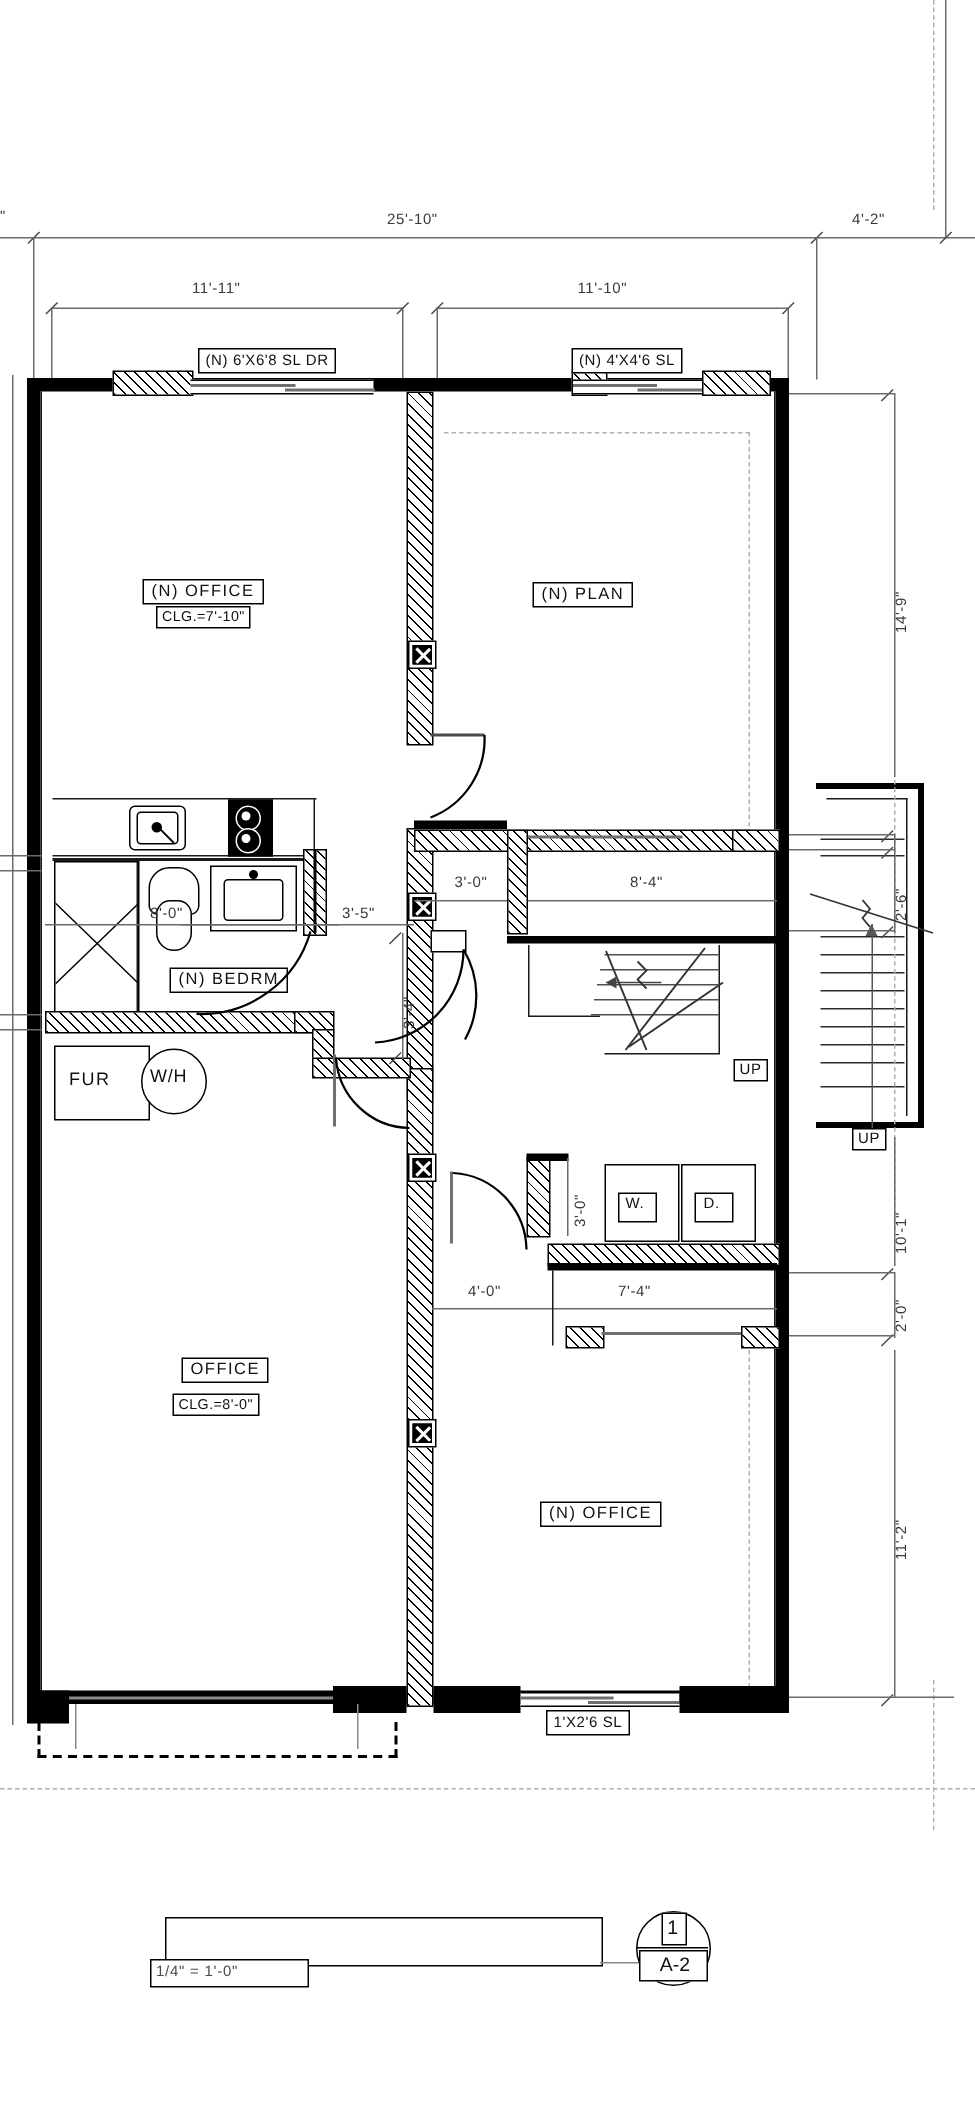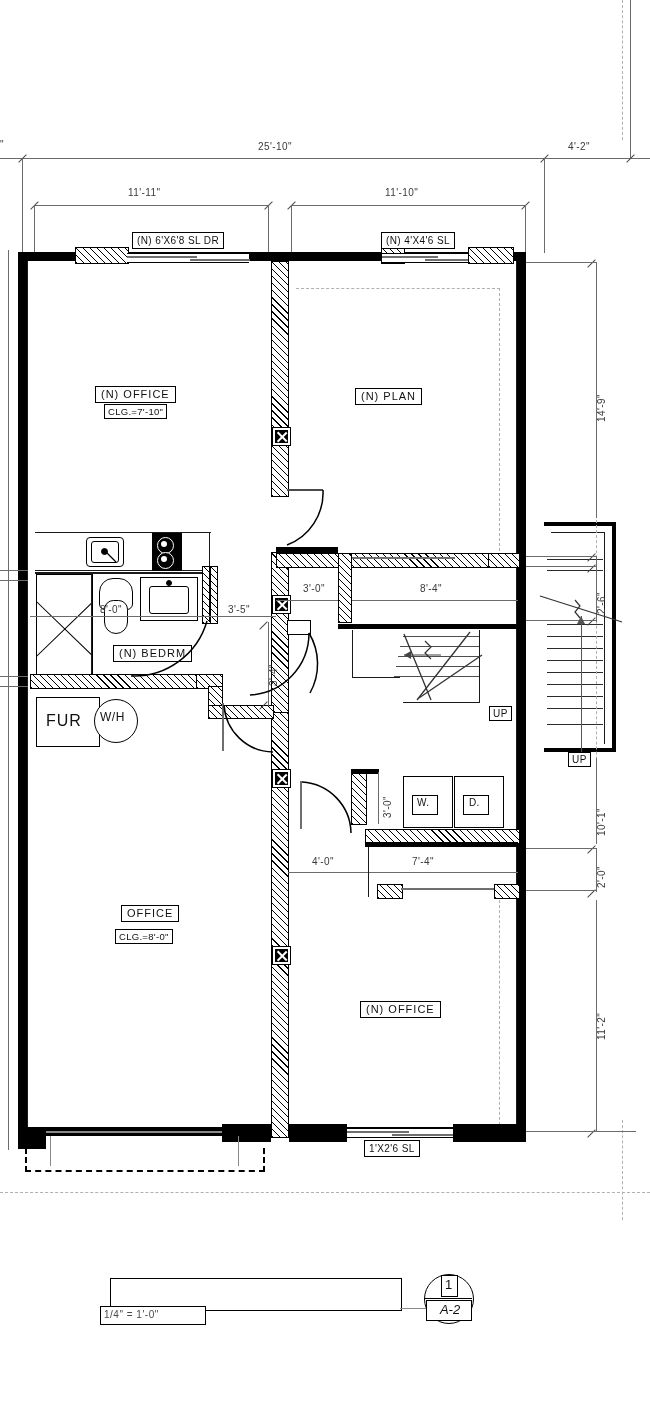--- a/index.html
+++ b/index.html
@@ -200,21 +200,21 @@
 
   <div class="hatch-h" style="left:30px;top:674px;width:178px;height:13px;"></div>
   <div class="hatch-h" style="left:196px;top:674px;width:25px;height:13px;"></div>
   <div class="hatch" style="left:208px;top:686px;width:13px;height:27px;"></div>
   <div class="hatch-h" style="left:208px;top:705px;width:64px;height:12px;"></div>
 
   <div class="dimline lgray" style="left:30px;top:616px;width:196px;height:1px;"></div>
   <div class="dim" style="left:100px;top:604px;">8'-0"</div>
 
   <div class="fx" style="left:36px;top:697px;width:62px;height:48px;"></div>
-  <div class="dim" style="left:46px;top:712px;font-size:16px;color:#111;letter-spacing:1px;">FUR</div>
+  <div class="dim" style="left:46px;top:712px;font-size:12px;color:#111;letter-spacing:1px;">FUR</div>
   <div class="fxr" style="left:94px;top:699px;width:42px;height:42px;"></div>
   <div class="dim" style="left:100px;top:710px;font-size:12px;color:#111;letter-spacing:.5px;">W/H</div>
 
   <div class="ln" style="left:222px;top:703px;width:2.4px;height:48px;background:#6f6f6f;"></div>
 
   <div class="tag" style="left:355px;top:388px;">(N)  PLAN</div>
 
   <div class="cl" style="left:296px;top:288px;width:204px;"></div>
   <div class="clv" style="left:499px;top:288px;height:268px;"></div>
 
@@ -398,15 +398,15 @@
   <div class="titlebox" style="left:110px;top:1278px;width:290px;height:31px;"></div>
   <div class="titlebox" style="left:100px;top:1306px;width:104px;height:17px;"></div>
   <div class="scaletxt" style="left:104px;top:1309px;">1/4" = 1'-0"</div>
   <div class="ln gray" style="left:400px;top:1308px;width:28px;height:1.3px;"></div>
 
   <div class="bubble" style="left:424px;top:1274px;width:48px;height:48px;"></div>
   <div class="ln" style="left:424px;top:1298px;width:48px;height:1.3px;"></div>
   <div class="titlebox" style="left:441px;top:1275px;width:15px;height:20px;"></div>
   <div class="bubtxt" style="left:441px;top:1277px;width:15px;">1</div>
   <div class="titlebox" style="left:426px;top:1300px;width:44px;height:19px;"></div>
-  <div class="bubtxt" style="left:426px;top:1302px;width:48px;font-style:italic;">A-2</div>
+  <div class="bubtxt" style="left:426px;top:1302px;width:48px;">A-2</div>
 
 </div>
 
 </body></html>

